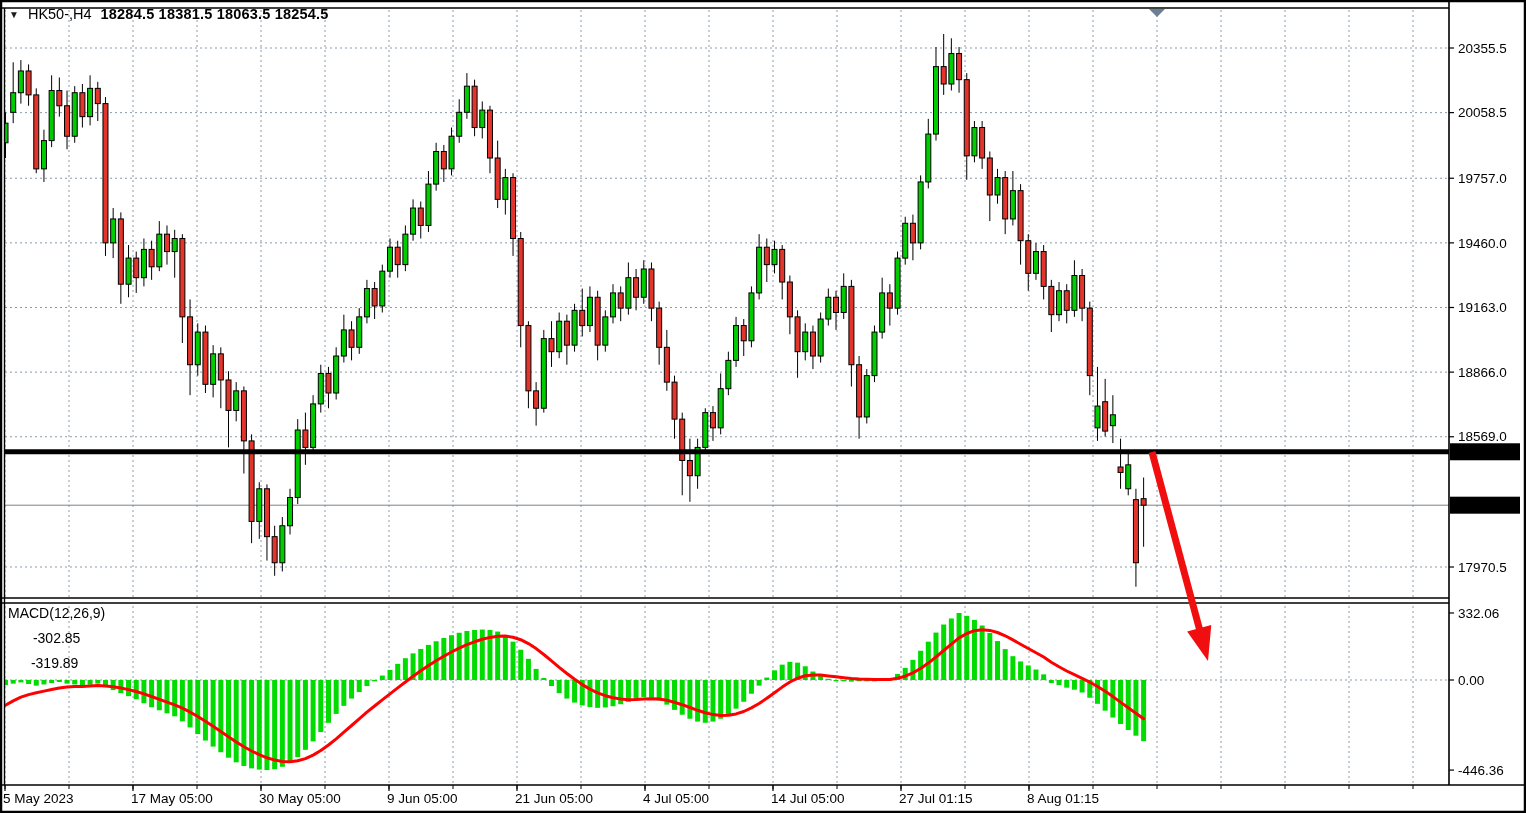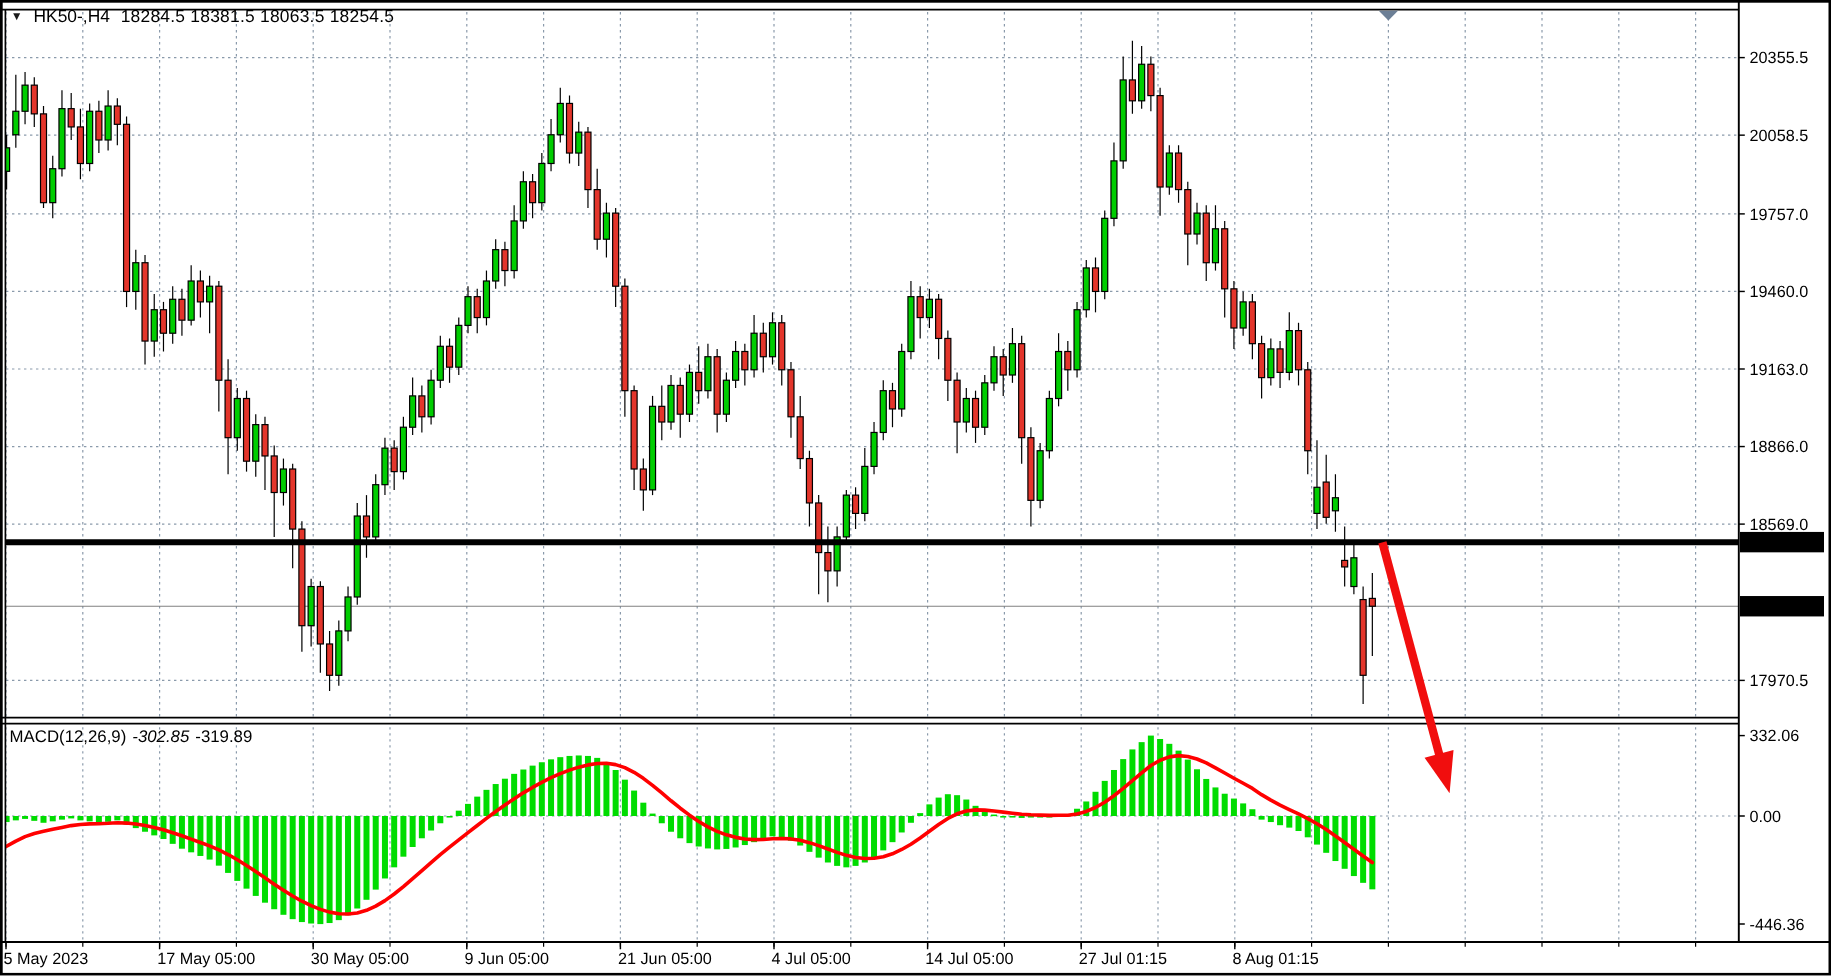--- a/index.html
+++ b/index.html
@@ -2,23 +2,23 @@
 <html><head>
 <meta charset="utf-8">
 <style>
   html,body{margin:0;padding:0;background:#fff;width:1526px;height:813px;overflow:hidden;}
   #stage{position:relative;width:1526px;height:813px;font-family:"Liberation Sans",sans-serif;}
   svg{position:absolute;left:0;top:0;}
   svg text{font-family:"Liberation Sans",sans-serif;fill:#000;}
   .overlay{position:absolute;display:flex;align-items:center;gap:9px;color:#000;
            font-family:"Liberation Sans",sans-serif;white-space:pre;}
   #titlebar{left:9px;top:6px;font-size:14.5px;}
-  #macdbar{left:8px;top:605px;font-size:14px;}
+  #macdbar{left:8px;top:605px;font-size:14px;flex-direction:column;}
   .tri{font-size:10px;line-height:1;color:#1a1a1a;transform:translateY(1px);}
-  .vals{letter-spacing:.2px;}
+  .vals{letter-spacing:.2px;font-weight:bold;}
 </style>
 </head>
 <body>
 
 <div id="stage">
   <svg id="plot" width="1526" height="813">
       <defs>
         <clipPath id="mainClip">
           <rect x="5" y="9" width="1444" height="588"></rect>
         </clipPath>
@@ -627,16 +627,16 @@
     </svg>
 
   <div id="titlebar" class="overlay">
     <span class="tri">▼</span>
     <span>HK50-,H4</span>
     <span class="vals">18284.5 18381.5 18063.5 18254.5</span>
   </div>
 
   <div id="macdbar" class="overlay">
     <span style="margin-right:-4px;">MACD(12,26,9)</span>
-    <span style="margin-right:-4px;font-style:italic;">-302.85</span>
+    <span style="margin-right:-4px;">-302.85</span>
     <span>-319.89</span>
   </div>
 </div>
 
 </body></html>

